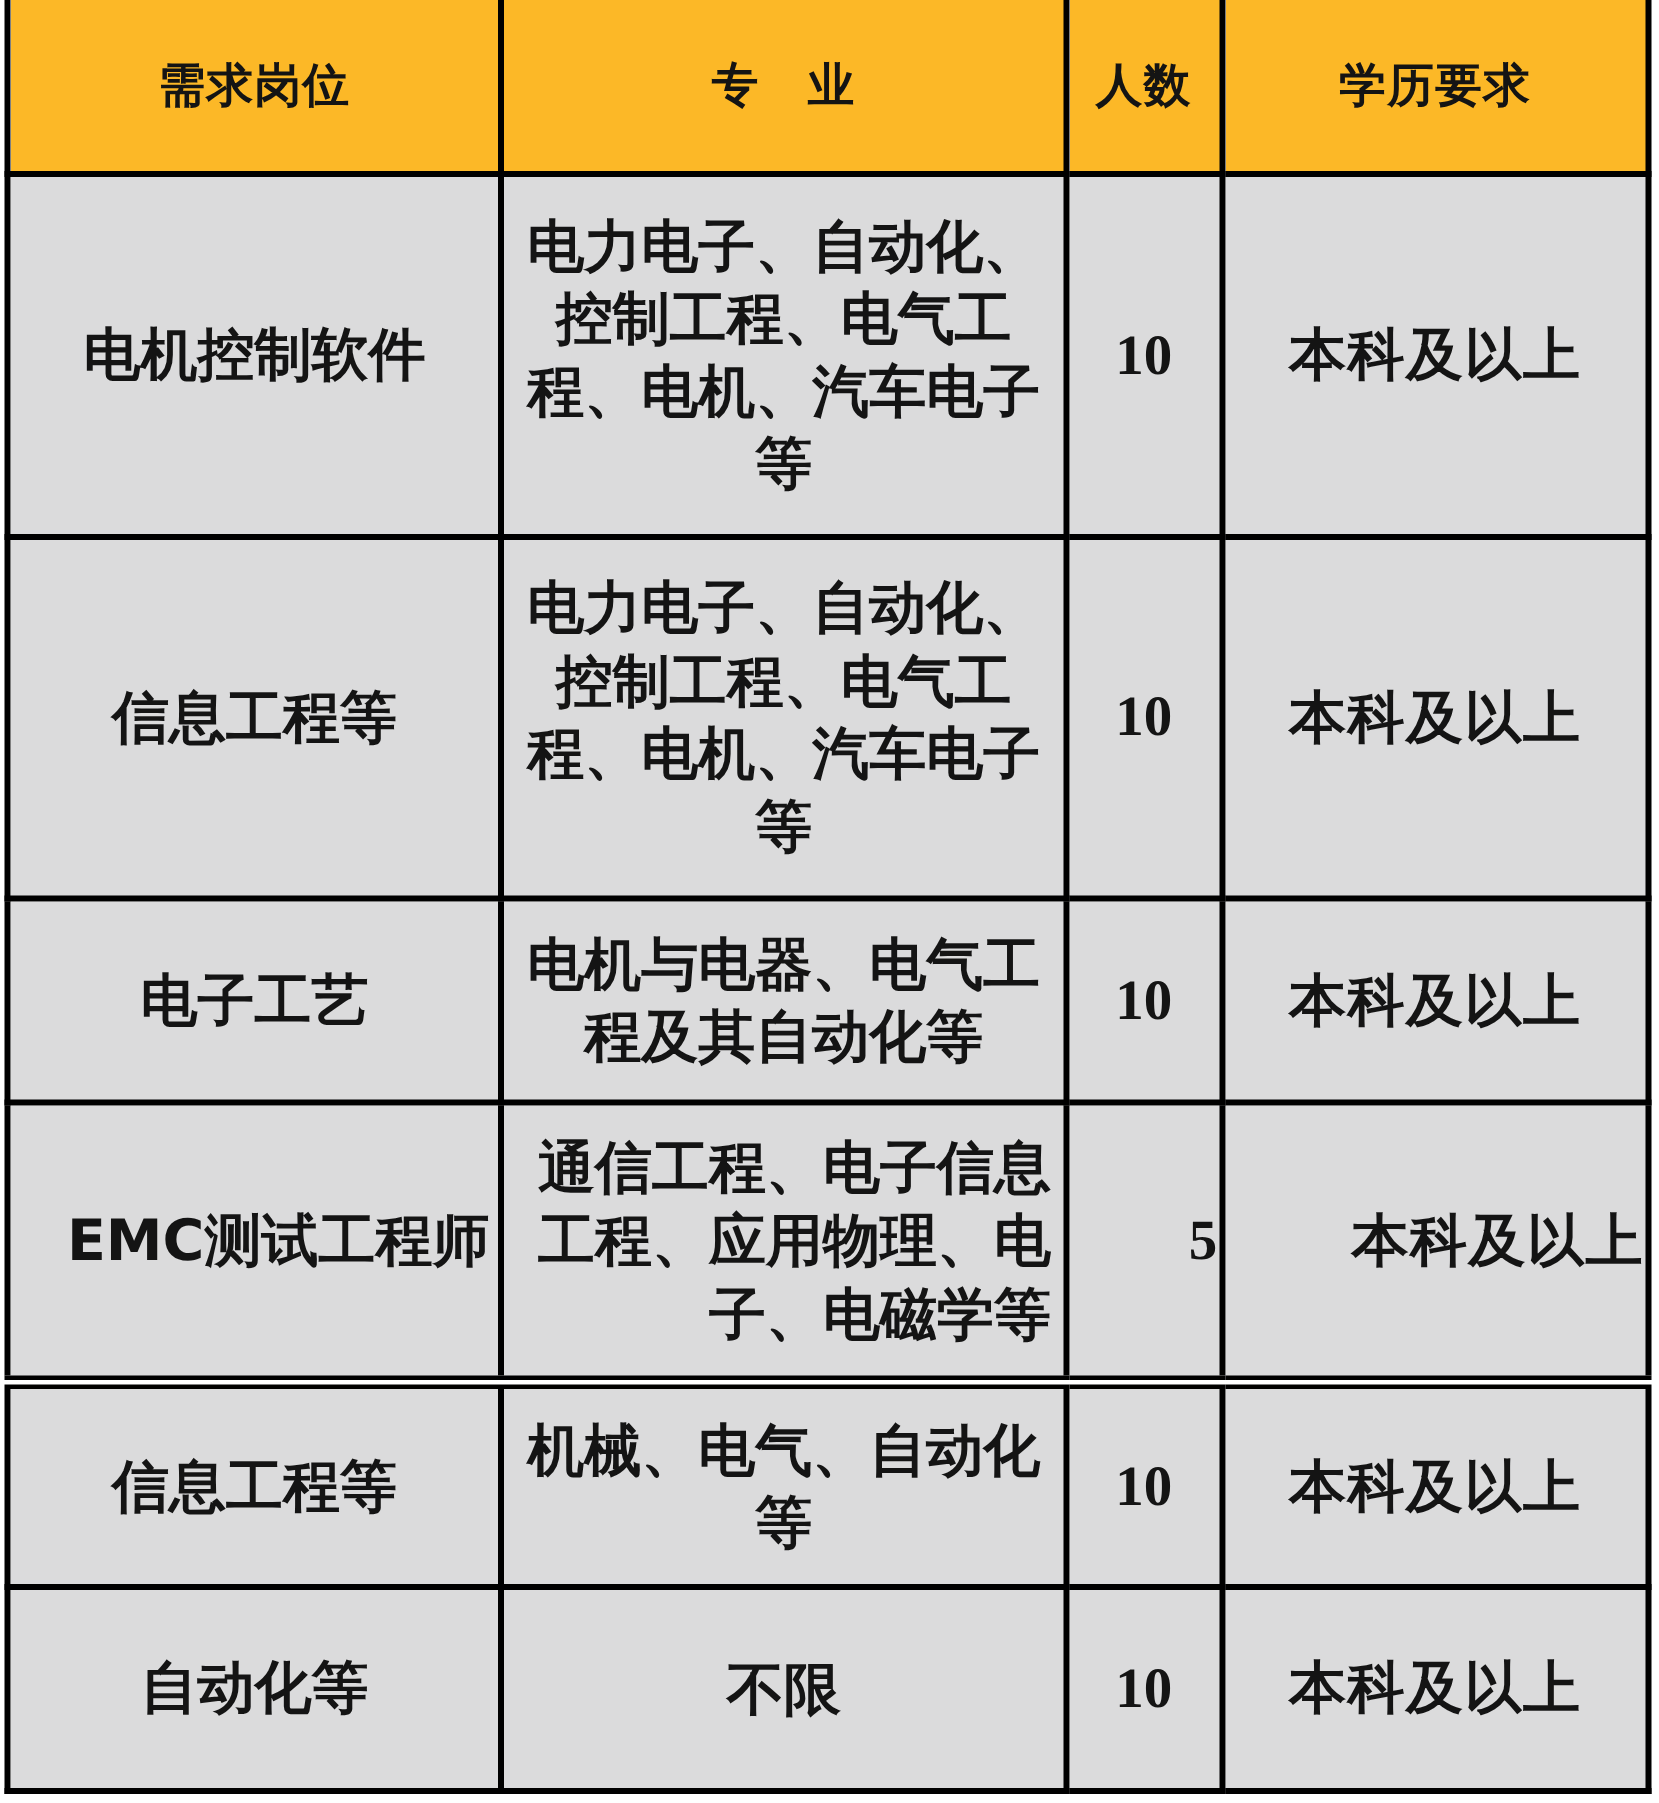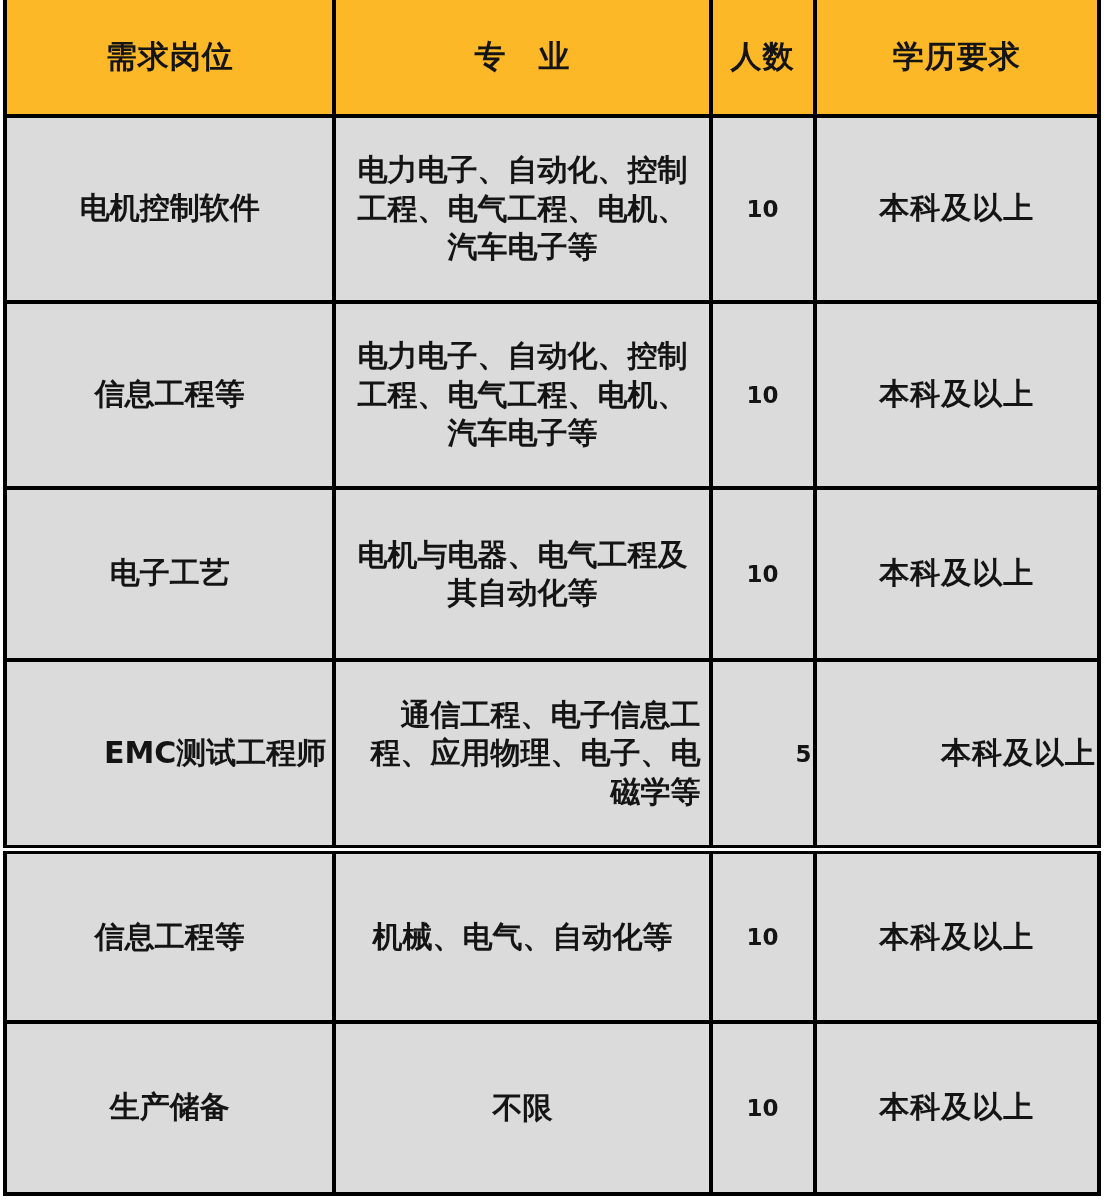--- a/index.html
+++ b/index.html
@@ -41,28 +41,28 @@
   thead th {
     background: var(--header-bg);
     height: 116px;
     font-size: 31px;
     letter-spacing: 1px;
     border-top: 0;
   }
   tbody td {
     background: var(--cell-bg);
     height: 114px;
-    font-size: 30px;
+    font-size: 38px;
   }
   td.c-major {
     padding: 2px 8px;
     line-height: 1.28;
   }
   td.c-pos { padding: 2px 6px; }
-  td.c-count { font-size: 23px; }
+  td.c-count { font-size: 38px; font-family: Liberation Serif, serif; }
   td.c-edu { letter-spacing: 1px; }
   
   tr.section-end td { border-bottom: 9px double var(--border); text-align: right; }
 </style>
 </head>
 <body>
 
 <div class="frame">
   <table class="recruit">
     <colgroup>
@@ -104,20 +104,20 @@
         <td class="c-count">5</td>
         <td class="c-edu">本科及以上</td>
       </tr>
       <tr>
         <td class="c-pos">信息工程等</td>
         <td class="c-major">机械、电气、自动化等</td>
         <td class="c-count">10</td>
         <td class="c-edu">本科及以上</td>
       </tr>
       <tr>
-        <td class="c-pos">生产储备</td>
+        <td class="c-pos">自动化等</td>
         <td class="c-major">不限</td>
         <td class="c-count">10</td>
         <td class="c-edu">本科及以上</td>
       </tr>
     </tbody>
   </table>
 </div>
 
 </body></html>

